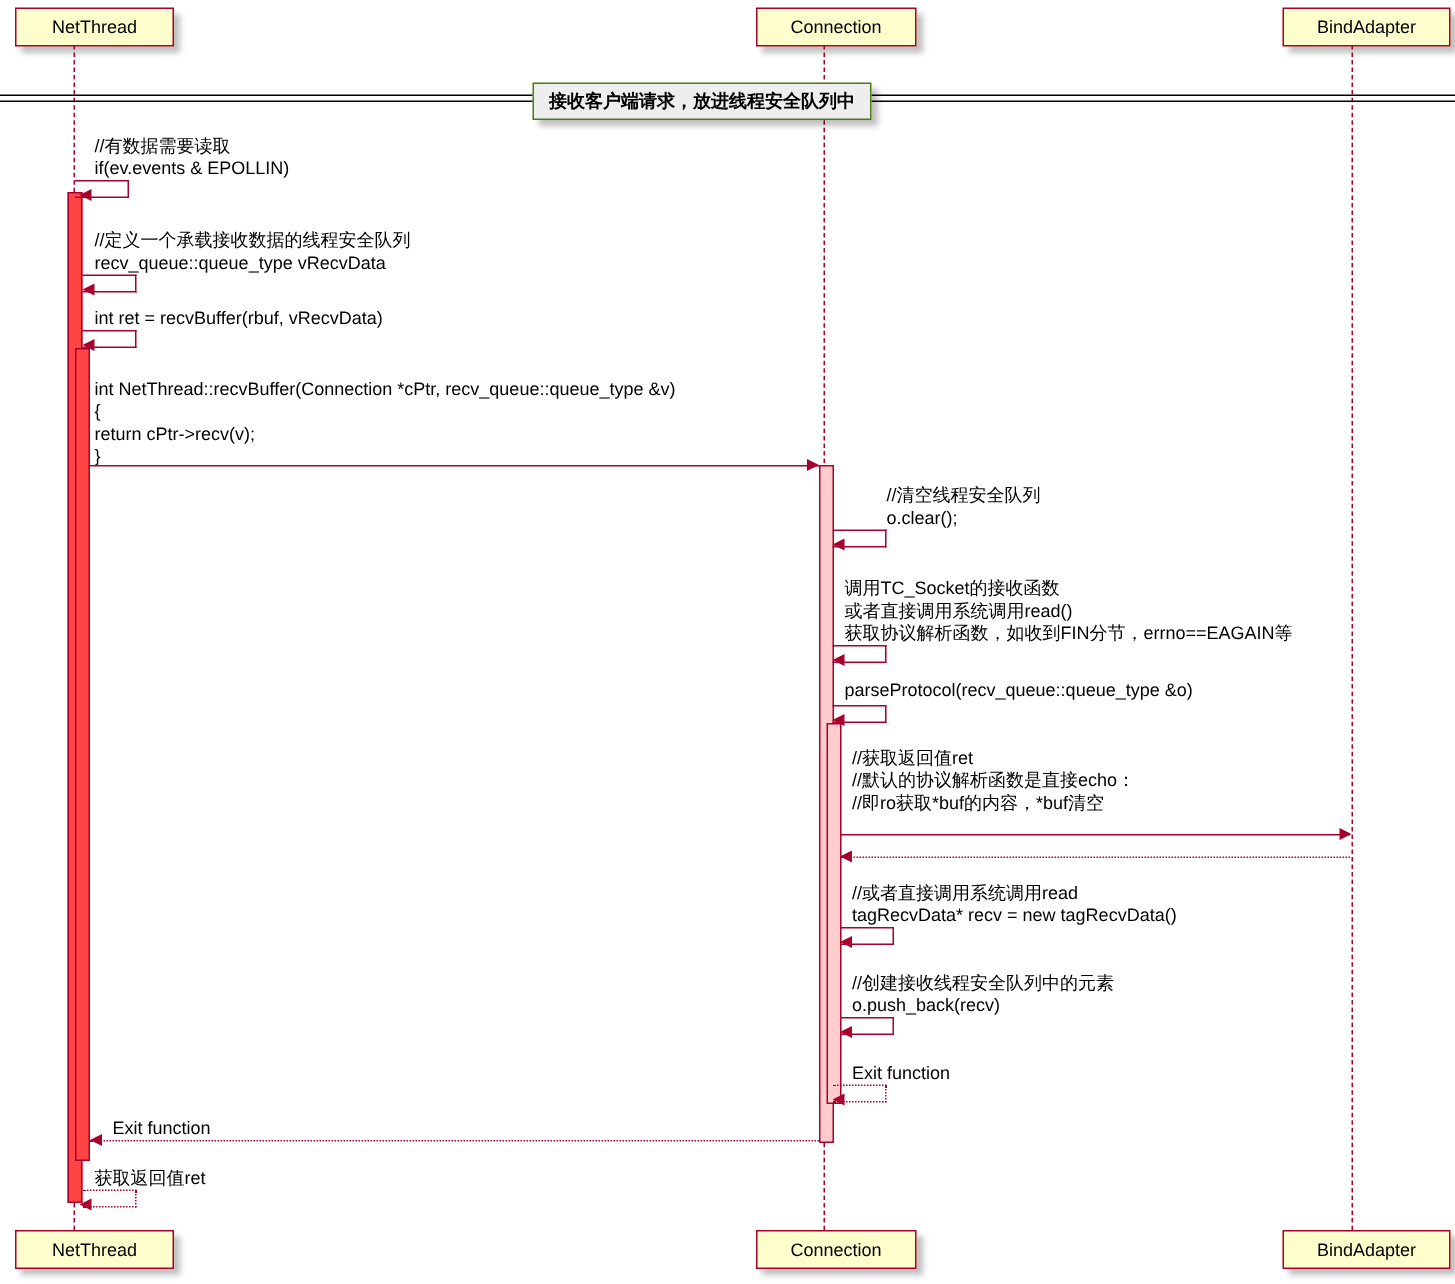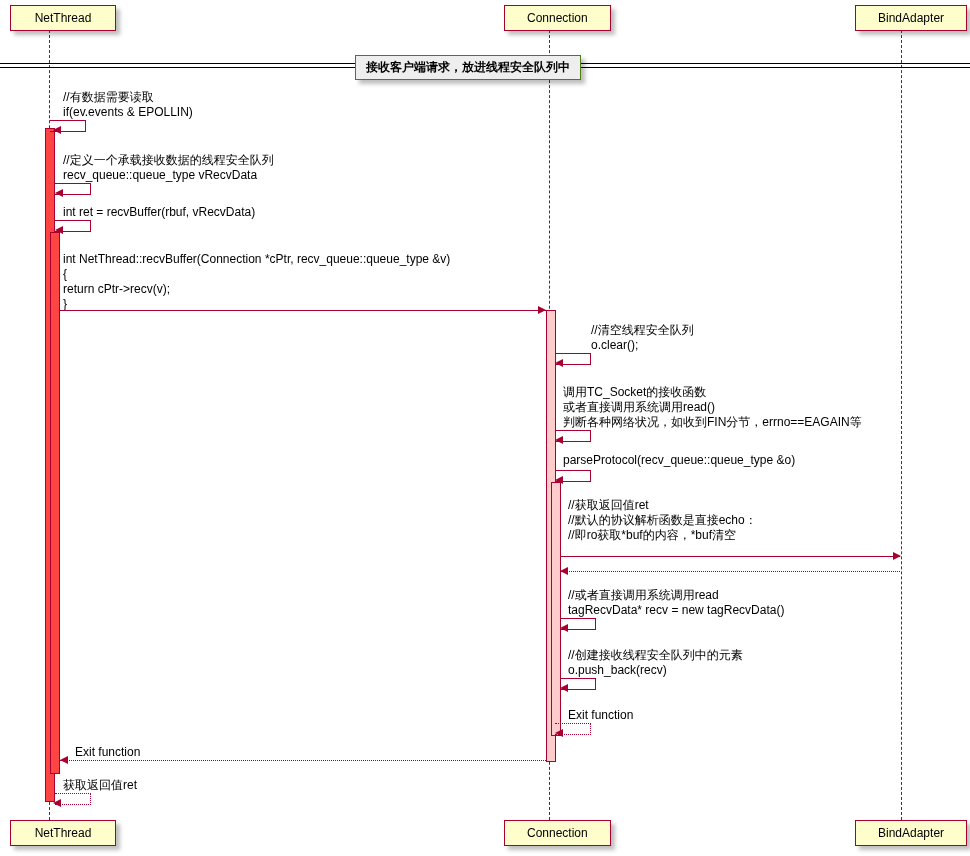--- a/index.html
+++ b/index.html
@@ -157,21 +157,21 @@
 <div class="message-label" style="left:563px; top:323px;margin-left:28px;">
   <span>//清空线程安全队列</span><br>
   <span>o.clear();</span>
 </div>
 <div class="self-box" style="left:555px; top:353px; width:35px; height:10px;"></div>
 <div class="arrowhead-left" style="left:555px; top:359px;"></div>
 
 <div class="message-label" style="left:563px; top:385px;">
   <span>调用TC_Socket的接收函数</span><br>
   <span>或者直接调用系统调用read()</span><br>
-  <span>判断各种网络状况，如收到FIN分节，errno==EAGAIN等</span>
+  <span>获取协议解析函数，如收到FIN分节，errno==EAGAIN等</span>
 </div>
 <div class="self-box" style="left:555px; top:430px; width:35px; height:10px;"></div>
 <div class="arrowhead-left" style="left:555px; top:436px;"></div>
 
 <div class="message-label" style="left:563px; top:453px;">parseProtocol(recv_queue::queue_type &amp;o)</div>
 <div class="self-box" style="left:555px; top:470px; width:35px; height:10px;"></div>
 <div class="arrowhead-left" style="left:555px; top:476px;"></div>
 
 <div class="message-label" style="left:568px; top:498px;">
   <span>//获取返回值ret</span><br>

